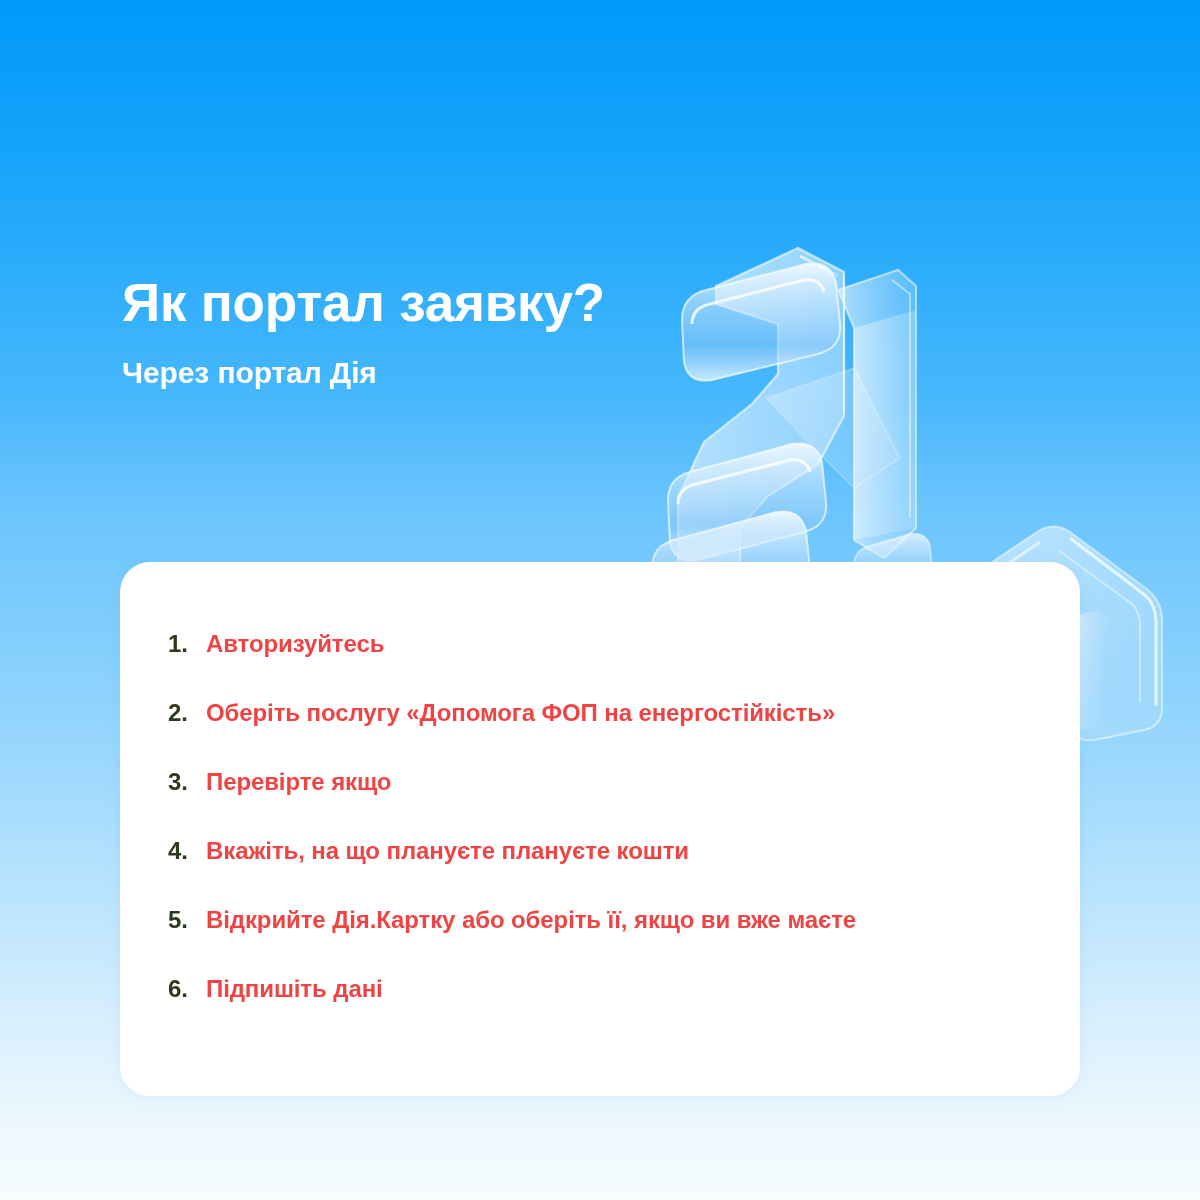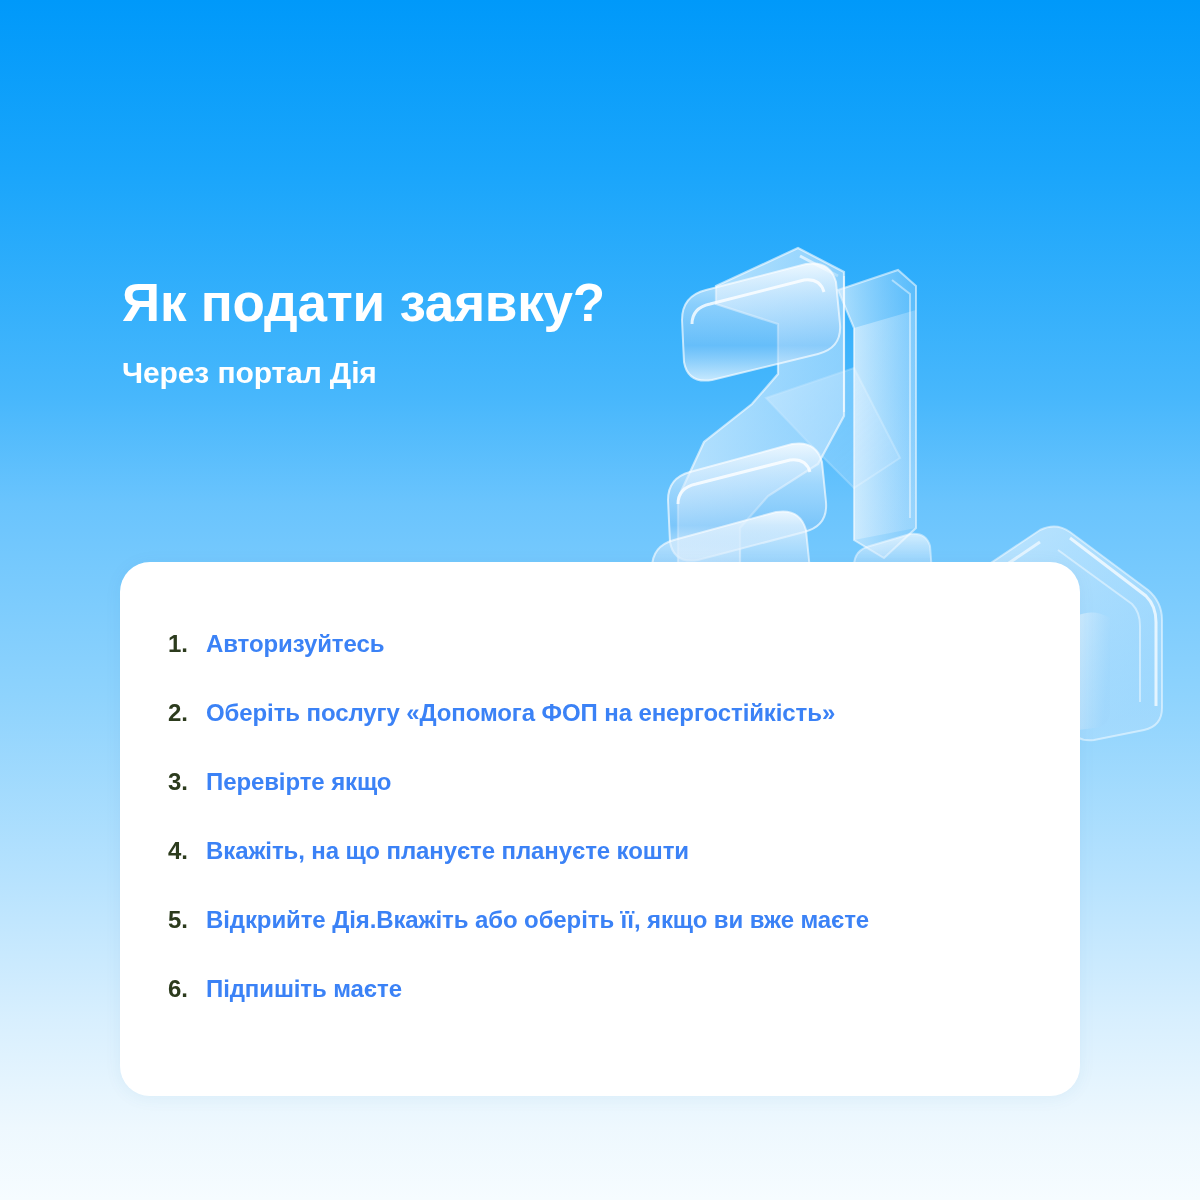--- a/index.html
+++ b/index.html
@@ -113,21 +113,21 @@
     font-size: 24px;
     line-height: 36px;
     font-weight: bold;
     color: #2c3b1d;
   }
   .step-text {
     flex: 1 1 auto;
     font-size: 24px;
     line-height: 36px;
     font-weight: bold;
-    color: #3b82f6;
+    color: #ef4444;
     letter-spacing: -0.1px;
   }
 </style>
 </head>
 <body>
 
 <div class="poster">
 
   <div class="deco-layer">
 
@@ -209,21 +209,21 @@
       <path d="M8 120 L160 18 Q176 10 190 20 L268 78 Q282 90 282 108
                L282 196 Q282 214 264 218 L214 228 Q196 230 188 216 L12 146 Z" fill="url(#gBlkA)" stroke="#ffffff" stroke-opacity="0.5" stroke-width="2"></path>
       <path d="M190 26 L266 84 Q276 94 276 110 L276 194" fill="none" stroke="#ffffff" stroke-opacity="0.72" stroke-width="3"></path>
       <path d="M178 38 L252 92 Q260 100 260 114 L260 190" fill="none" stroke="#ffffff" stroke-opacity="0.45" stroke-width="2"></path>
       <path d="M30 118 L160 30" fill="none" stroke="#ffffff" stroke-opacity="0.62" stroke-width="3"></path>
       <path d="M196 104 Q214 96 230 106 L230 200 Q230 214 214 216 L198 218 Z" fill="url(#gBlkB)"></path>
     </svg>
   </div>
 
   <div class="headings">
-    <h1 class="poster-title">Як подати заявку?</h1>
+    <h1 class="poster-title">Як портал заявку?</h1>
     <p class="poster-subtitle">Через портал Дія</p>
   </div>
 
   <div class="steps-card">
     <ol class="steps-list">
 
       <li class="step-item">
         <span class="step-number">1.</span>
         <span class="step-text">Авторизуйтесь</span>
       </li>
@@ -238,24 +238,24 @@
         <span class="step-text">Перевірте якщо</span>
       </li>
 
       <li class="step-item">
         <span class="step-number">4.</span>
         <span class="step-text">Вкажіть, на що плануєте плануєте кошти</span>
       </li>
 
       <li class="step-item">
         <span class="step-number">5.</span>
-        <span class="step-text">Відкрийте Дія.Вкажіть або оберіть її, якщо ви вже маєте</span>
+        <span class="step-text">Відкрийте Дія.Картку або оберіть її, якщо ви вже маєте</span>
       </li>
 
       <li class="step-item">
         <span class="step-number">6.</span>
-        <span class="step-text">Підпишіть маєте</span>
+        <span class="step-text">Підпишіть дані</span>
       </li>
 
     </ol>
   </div>
 
 </div>
 
 </body></html>

